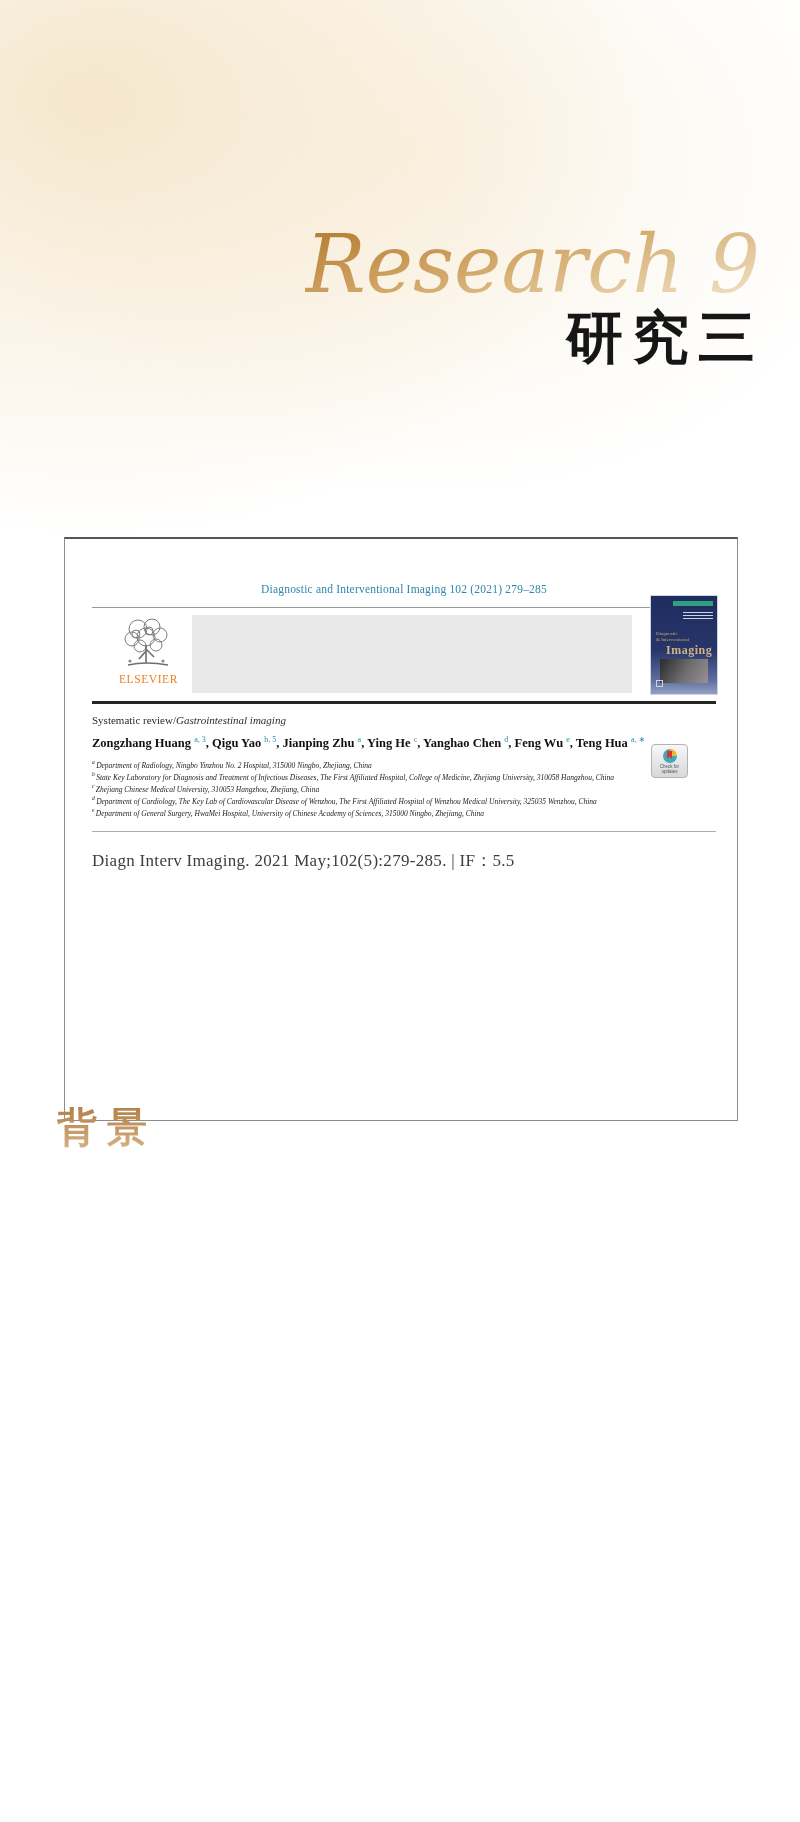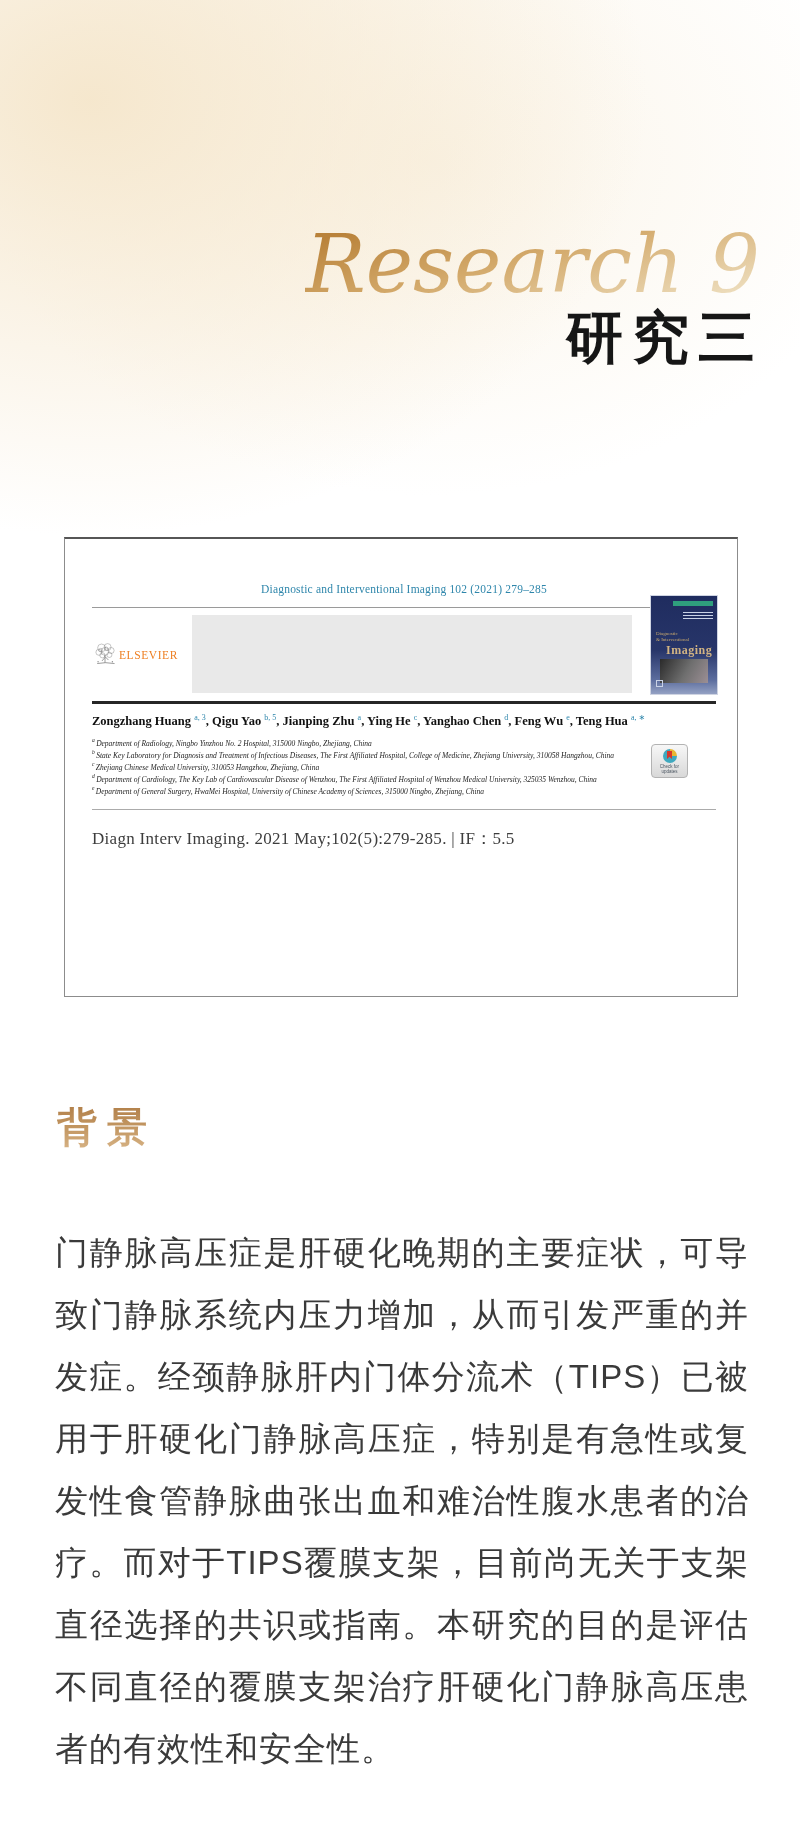--- a/index.html
+++ b/index.html
@@ -30,33 +30,33 @@
   }
   @supports ((-webkit-background-clip:text) or (background-clip:text)) {
     .hero-en {
       background:linear-gradient(165deg,#b9823a 10%,#d3a96a 45%,#f0e3c6 95%);
       -webkit-background-clip:text; background-clip:text; color:transparent;
     }
   }
 
   
   .paper-card {
-    position:absolute; left:64px; top:537px; width:674px; height:460px;
+    position:absolute; left:64px; top:537px; width:674px; height:584px;
     background:#ffffff;
     border:1px solid #8c8c8c; border-top:2px solid #565656;
     padding:0 21px 0 27px;
     font-family:"Liberation Serif", serif;
   }
   .journal-ref {
     margin-top:44px; text-align:center;
     font-size:11.5px; color:#2e86ab; letter-spacing:0.2px;
   }
   .rule-thin  { margin-top:12px; height:1px; background:#9a9a9a; }
   .masthead   { display:flex; margin-top:7px; height:78px; }
-  .elsevier   { width:86px; display:flex; flex-direction:row; align-items:center; }
+  .elsevier   { width:86px; display:flex; flex-direction:column; align-items:flex-end; }
   .elsevier svg { display:block; }
   .elsevier-word {
     margin-top:2px; font-size:11.5px; letter-spacing:0.6px;
     color:#ee7f22; font-family:"Liberation Serif", serif;
   }
   .banner { flex:1; margin-left:14px; margin-right:84px; background:#e9e9e9; }
 
   .cover {
     position:absolute; left:585px; top:56px; width:68px; height:100px;
     background:linear-gradient(180deg,#1f2c5f 0%,#273569 55%,#5c6d9e 85%,#98a5c6 100%);
@@ -179,20 +179,21 @@
         <div>Diagnostic</div>
         <div>&amp; Interventional</div>
       </div>
       <div class="cover-title">Imaging</div>
       <div class="cover-img"></div>
       <div class="cover-dot"></div>
     </div>
 
     <div class="rule-thick"></div>
 
+    <div class="section-label"><span>Systematic review/</span><span class="it">Gastrointestinal imaging</span></div>
 
 
     <div class="badge">
       <div class="badge-circle"></div>
       <div class="badge-text">
         <div>Check for</div>
         <div>updates</div>
       </div>
     </div>
 
@@ -203,15 +204,14 @@
         <div><sup>c </sup>Zhejiang Chinese Medical University, 310053 Hangzhou, Zhejiang, China</div>
         <div><sup>d </sup>Department of Cardiology, The Key Lab of Cardiovascular Disease of Wenzhou, The First Affiliated Hospital of Wenzhou Medical University, 325035 Wenzhou, China</div>
         <div><sup>e </sup>Department of General Surgery, HwaMei Hospital, University of Chinese Academy of Sciences, 315000 Ningbo, Zhejiang, China</div>
       </div>
 
     <div class="rule-thin2"></div>
     <div class="citation">Diagn Interv Imaging. 2021 May;102(5):279-285. | IF：5.5</div>
   </section>
 
   <h2 class="bg-heading">背景</h2>
-  <p class="bg-paragraph">门静脉高压症是肝硬化晚期的主要症状，可导致门静脉系统内压力增加，从而引发严重的并发症。经颈静脉肝内门体分流术（TIPS）已被用于肝硬化门静脉高压症，特别是有急性或复发性食管静脉曲张出血和难治性腹水患者的治疗。而对于TIPS覆膜支架，目前尚无关于支架直径选择的共识或指南。本研究的目的是评估不同直径的覆膜支架治疗肝硬化门静脉高压患者的有效性和安全性。</p>
 
 </div>
 
 </body></html>

